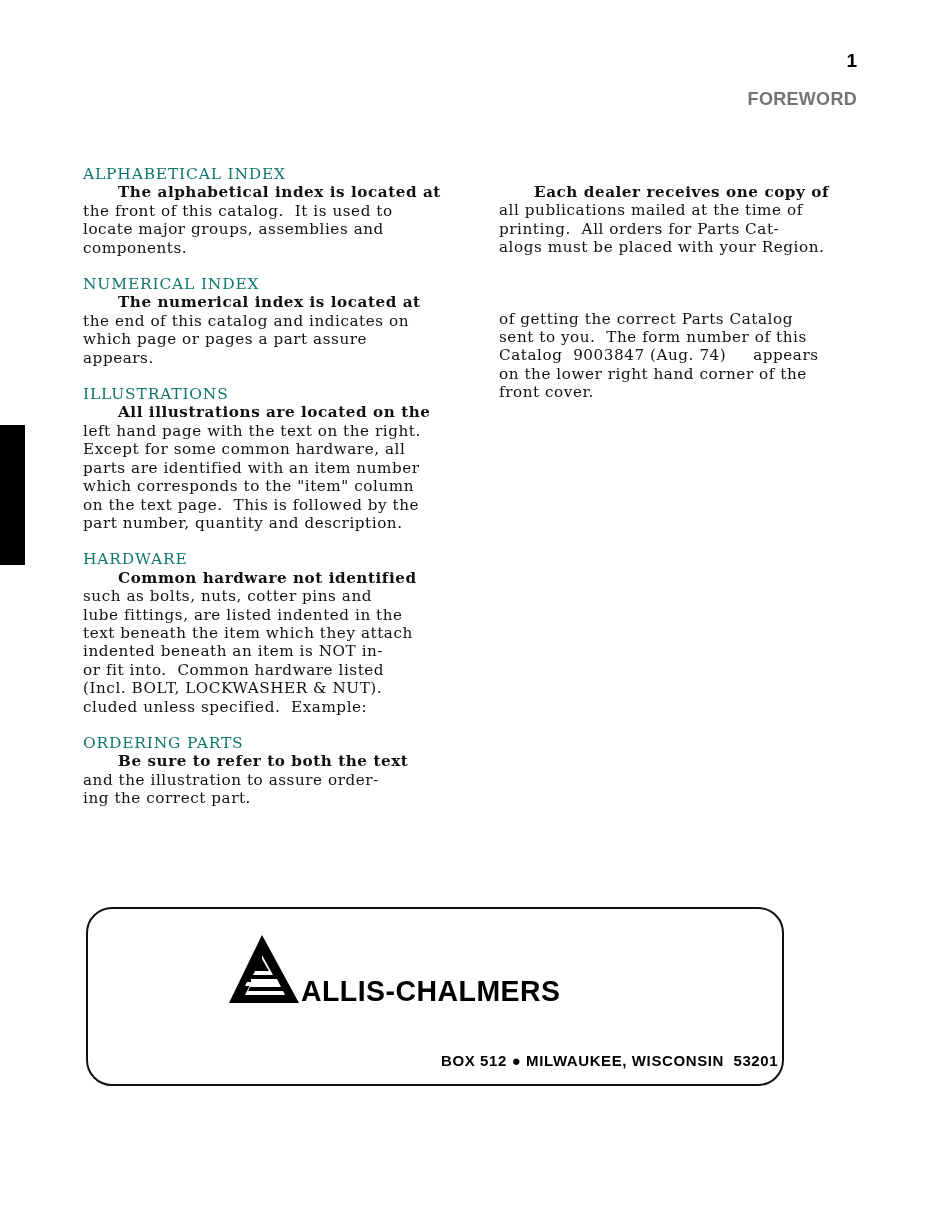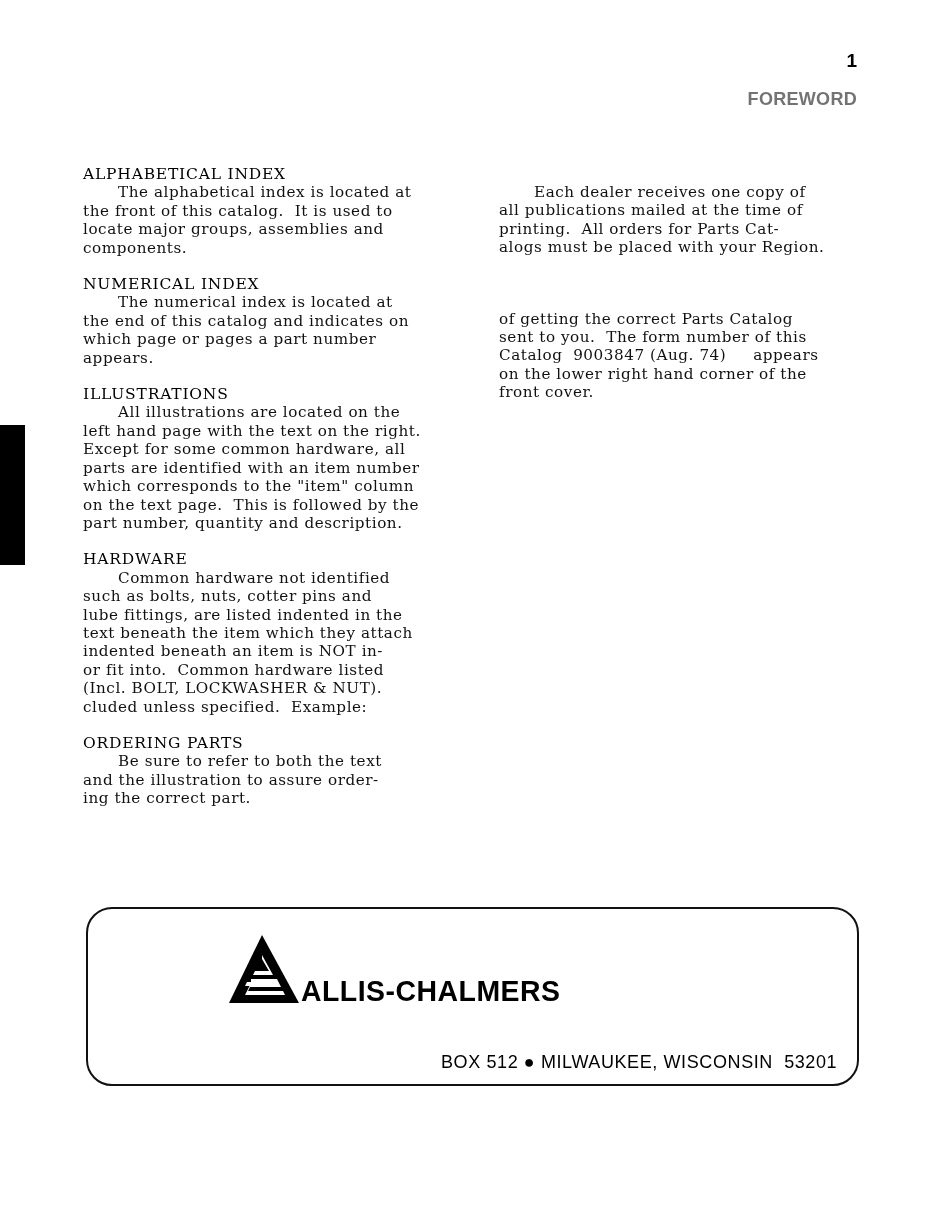--- a/index.html
+++ b/index.html
@@ -21,43 +21,43 @@
       position: absolute; left: 0; top: 425px; width: 25px; height: 140px;
       background: #000;
     }
 
     .col { position: absolute; font-size: 15.2px; line-height: 18.4px; letter-spacing: 0.55px; }
     .col-left { left: 83px; top: 165px; width: 390px; }
     .col-right { left: 499px; top: 165px; width: 370px; }
 
     .section { margin-bottom: 18px; }
     .section-heading {
-      font-size: 15.5px; letter-spacing: 0.8px; font-weight: normal; color: #000000;
+      font-size: 15.5px; letter-spacing: 0.8px; font-weight: normal; color: #0f766e;
     }
     .para-line { display: block; white-space: pre; }
-    .indent { padding-left: 35px; }
+    .indent { padding-left: 35px; font-weight: bold; }
 
     .right-gap-1 { height: 18px; }
     .right-gap-2 { height: 53px; }
 
     .footer-box {
-      position: absolute; left: 86px; top: 907px; width: 773px; height: 179px;
+      position: absolute; left: 86px; top: 907px; width: 698px; height: 179px;
       border: 2px solid #111; border-radius: 26px;
     }
     .logo-mark { position: absolute; left: 141px; top: 26px; width: 70px; height: 68px; }
     .brand-name {
       position: absolute; left: 213px; top: 66px;
       font-family: "Liberation Sans", "DejaVu Sans", sans-serif;
       font-weight: bold; font-size: 29px; letter-spacing: 0.5px; color: #000;
       transform: scaleX(0.98); transform-origin: left;
     }
     .address {
       position: absolute; left: 353px; top: 143px;
       font-family: "Liberation Sans", "DejaVu Sans", sans-serif;
-      font-weight: normal; font-size: 18px; letter-spacing: 0.6px; color: #000;
+      font-weight: bold; font-size: 15px; letter-spacing: 0.6px; color: #000;
       white-space: pre;
     }
   </style>
 </head>
 <body>
 
 <div class="page-number">1</div>
 <div class="page-title">FOREWORD</div>
 
 <div class="edge-tab"></div>
@@ -69,21 +69,21 @@
     <span class="para-line indent">The alphabetical index is located at</span>
     <span class="para-line">the front of this catalog.  It is used to</span>
     <span class="para-line">locate major groups, assemblies and</span>
     <span class="para-line">components.</span>
   </div>
 
   <div class="section">
     <div class="section-heading">NUMERICAL INDEX</div>
     <span class="para-line indent">The numerical index is located at</span>
     <span class="para-line">the end of this catalog and indicates on</span>
-    <span class="para-line">which page or pages a part number</span>
+    <span class="para-line">which page or pages a part assure</span>
     <span class="para-line">appears.</span>
   </div>
 
   <div class="section">
     <div class="section-heading">ILLUSTRATIONS</div>
     <span class="para-line indent">All illustrations are located on the</span>
     <span class="para-line">left hand page with the text on the right.</span>
     <span class="para-line">Except for some common hardware, all</span>
     <span class="para-line">parts are identified with an item number</span>
     <span class="para-line">which corresponds to the "item" column</span>

